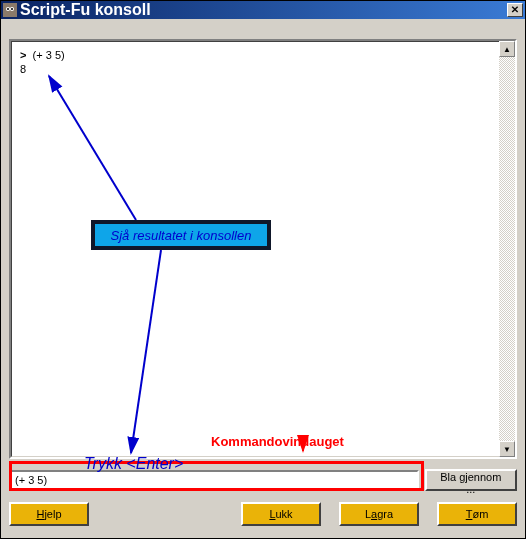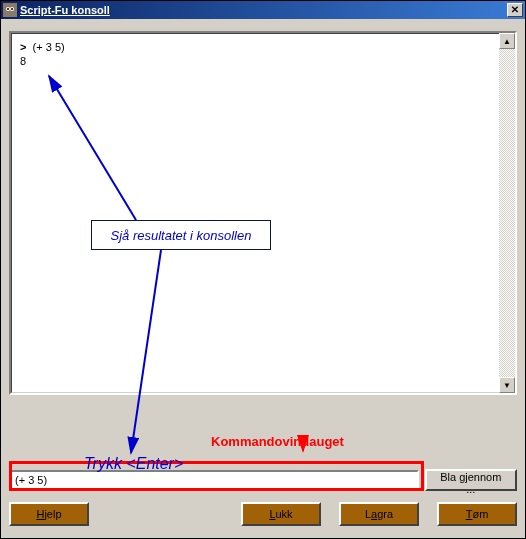--- a/index.html
+++ b/index.html
@@ -32,23 +32,22 @@
   .app-icon {
     width: 14px;
     height: 14px;
     margin-right: 3px;
     display: flex;
     align-items: center;
     justify-content: center;
   }
   .title-text {
     font-weight: bold;
-    font-size: 11px;
+    font-size: 16px;
     flex: 1;
-    text-decoration: underline;
   }
   .close-btn {
     width: 16px;
     height: 14px;
     background: #d4d0c8;
     border: 1px solid #fff;
     border-right-color: #404040;
     border-bottom-color: #404040;
     display: flex;
     align-items: center;
@@ -63,24 +62,24 @@
   .client {
     position: absolute;
     top: 18px;
     left: 0;
     right: 0;
     bottom: 0;
     padding: 8px;
   }
   .console-frame {
     position: absolute;
-    top: 12px;
+    top: 20px;
     left: 8px;
     right: 8px;
-    height: 364px;
+    height: 420px;
     background: #fff;
     border-top: 2px solid #808080;
     border-left: 2px solid #808080;
     border-right: 2px solid #fff;
     border-bottom: 2px solid #fff;
   }
   .console-inner {
     position: absolute;
     inset: 0;
     border-top: 1px solid #404040;
@@ -182,40 +181,40 @@
     left: 8px;
     right: 8px;
     bottom: 8px;
     height: 28px;
     display: flex;
     gap: 18px;
   }
   .push {
     height: 24px;
     min-width: 80px;
-    background: #a16207;
+    background: #eab308;
     border-top: 2px solid #fff;
     border-left: 2px solid #fff;
     border-right: 2px solid #404040;
     border-bottom: 2px solid #404040;
     font-size: 11px;
     cursor: pointer;
     padding: 0 14px;
   }
   .spacer { flex: 1; }
 
   
   .annotation-result-box {
     position: absolute;
     left: 90px;
     top: 219px;
     width: 180px;
     height: 30px;
-    border: 1px solid #0f172a;
-    background: #ffffff;
+    border: 4px solid #0f172a;
+    background: #0ea5e9;
     display: flex;
     align-items: center;
     justify-content: center;
     color: #0000cc;
     font-style: italic;
     font-size: 13px;
     z-index: 10;
   }
   .annotation-cmd-label {
     position: absolute;

